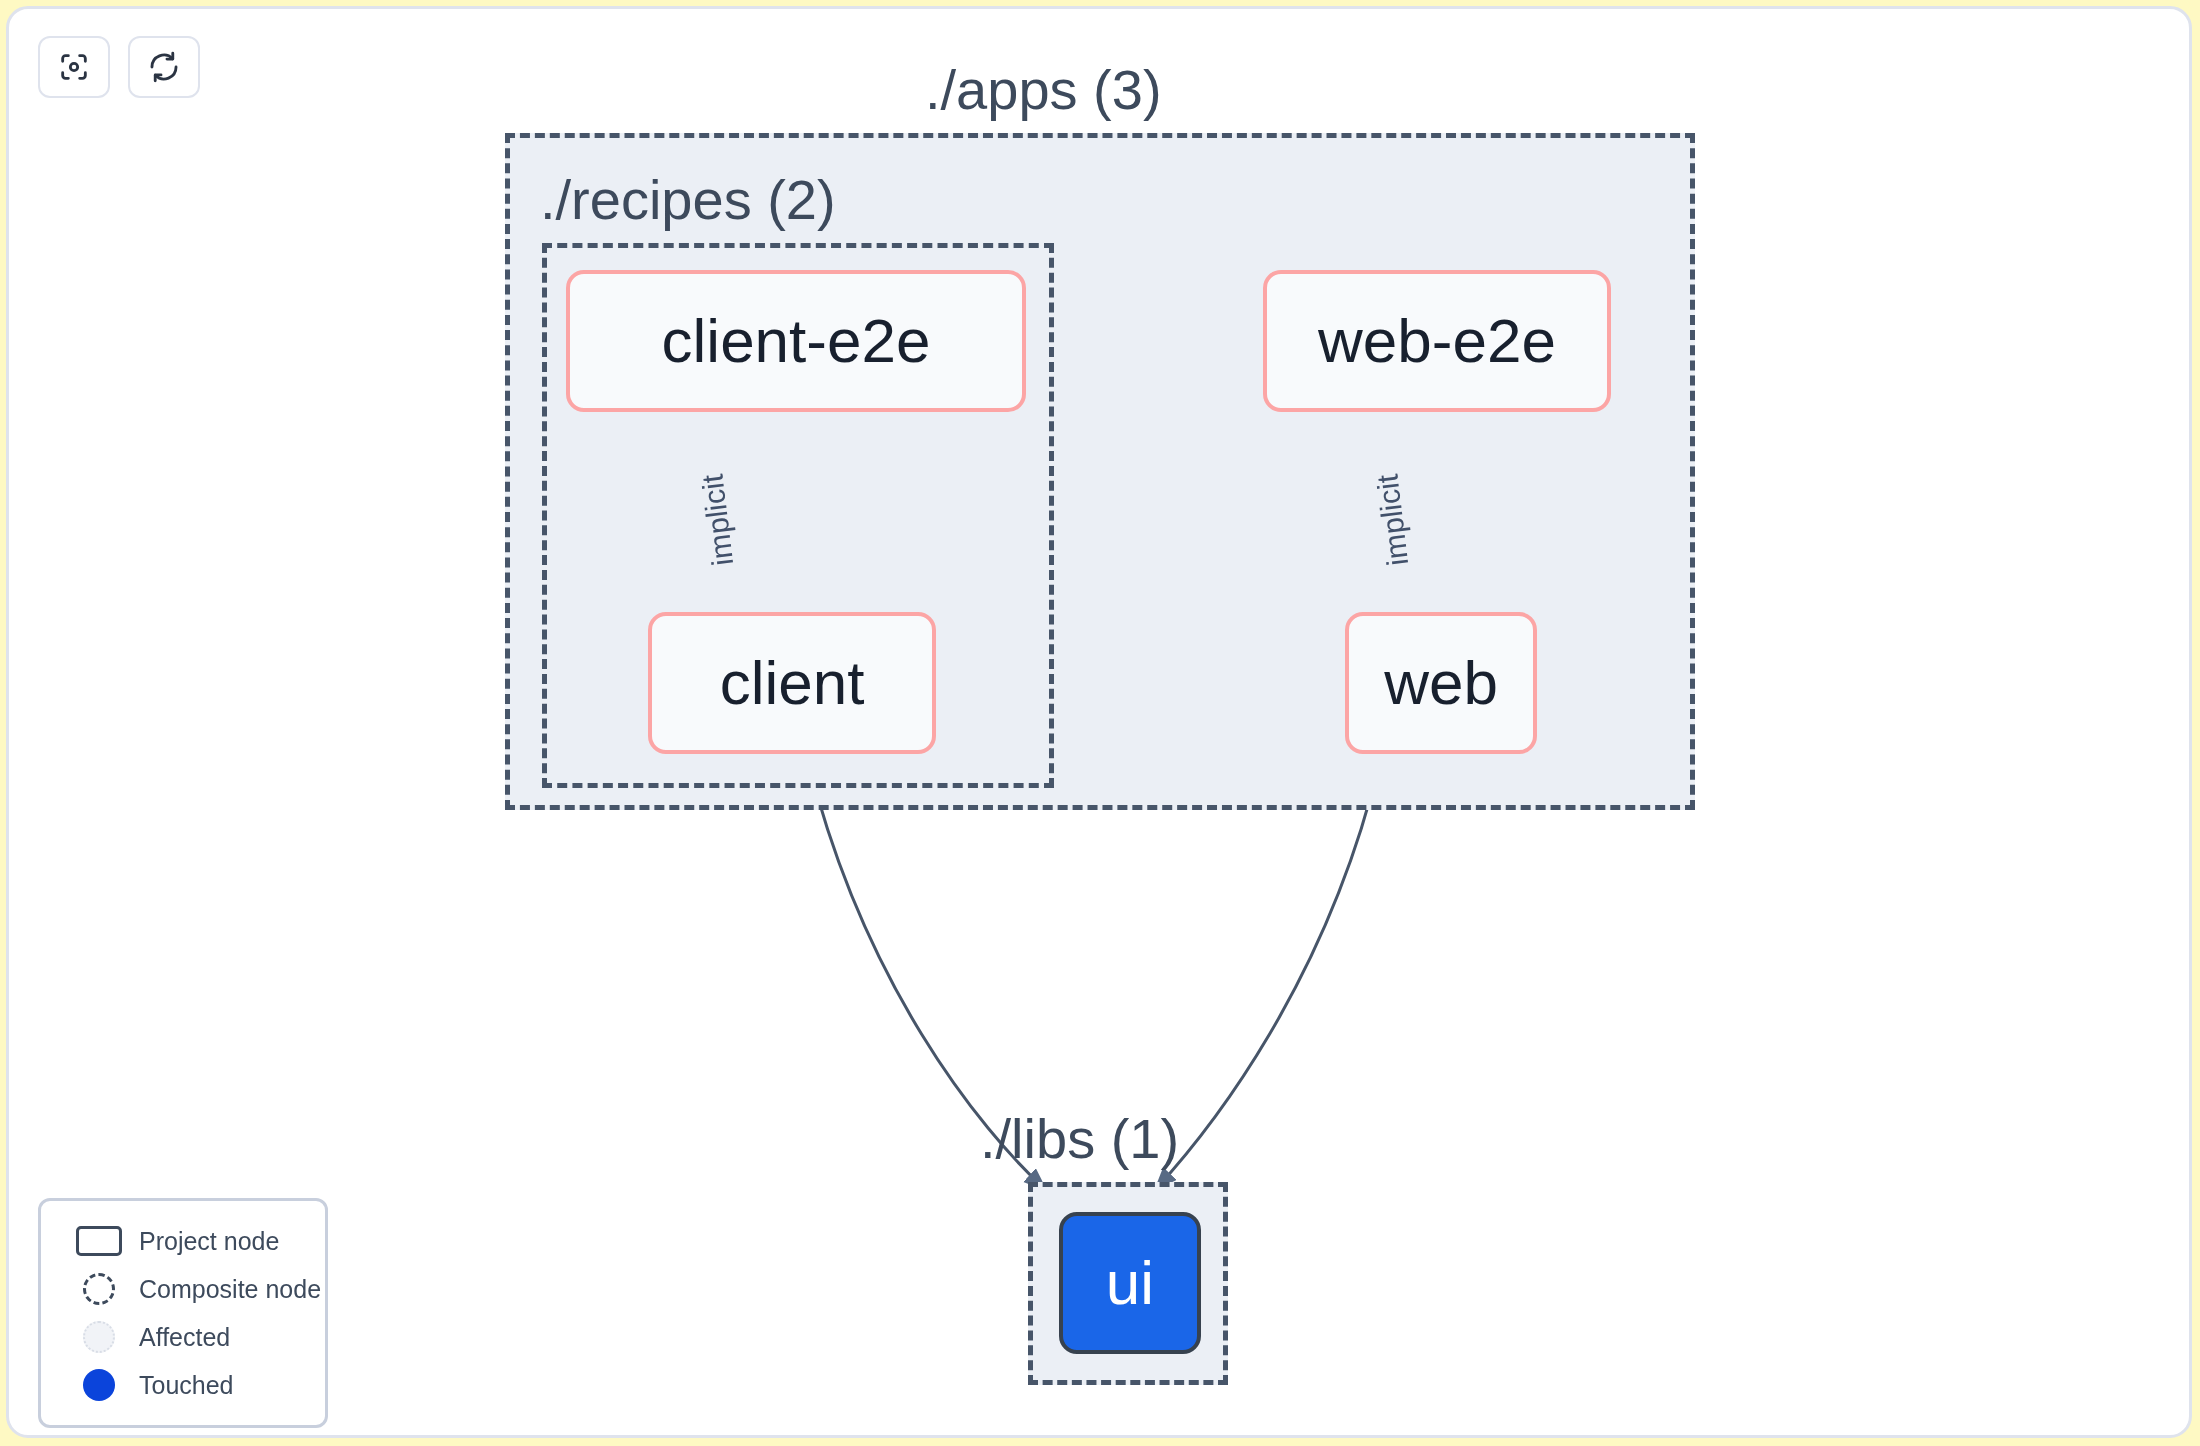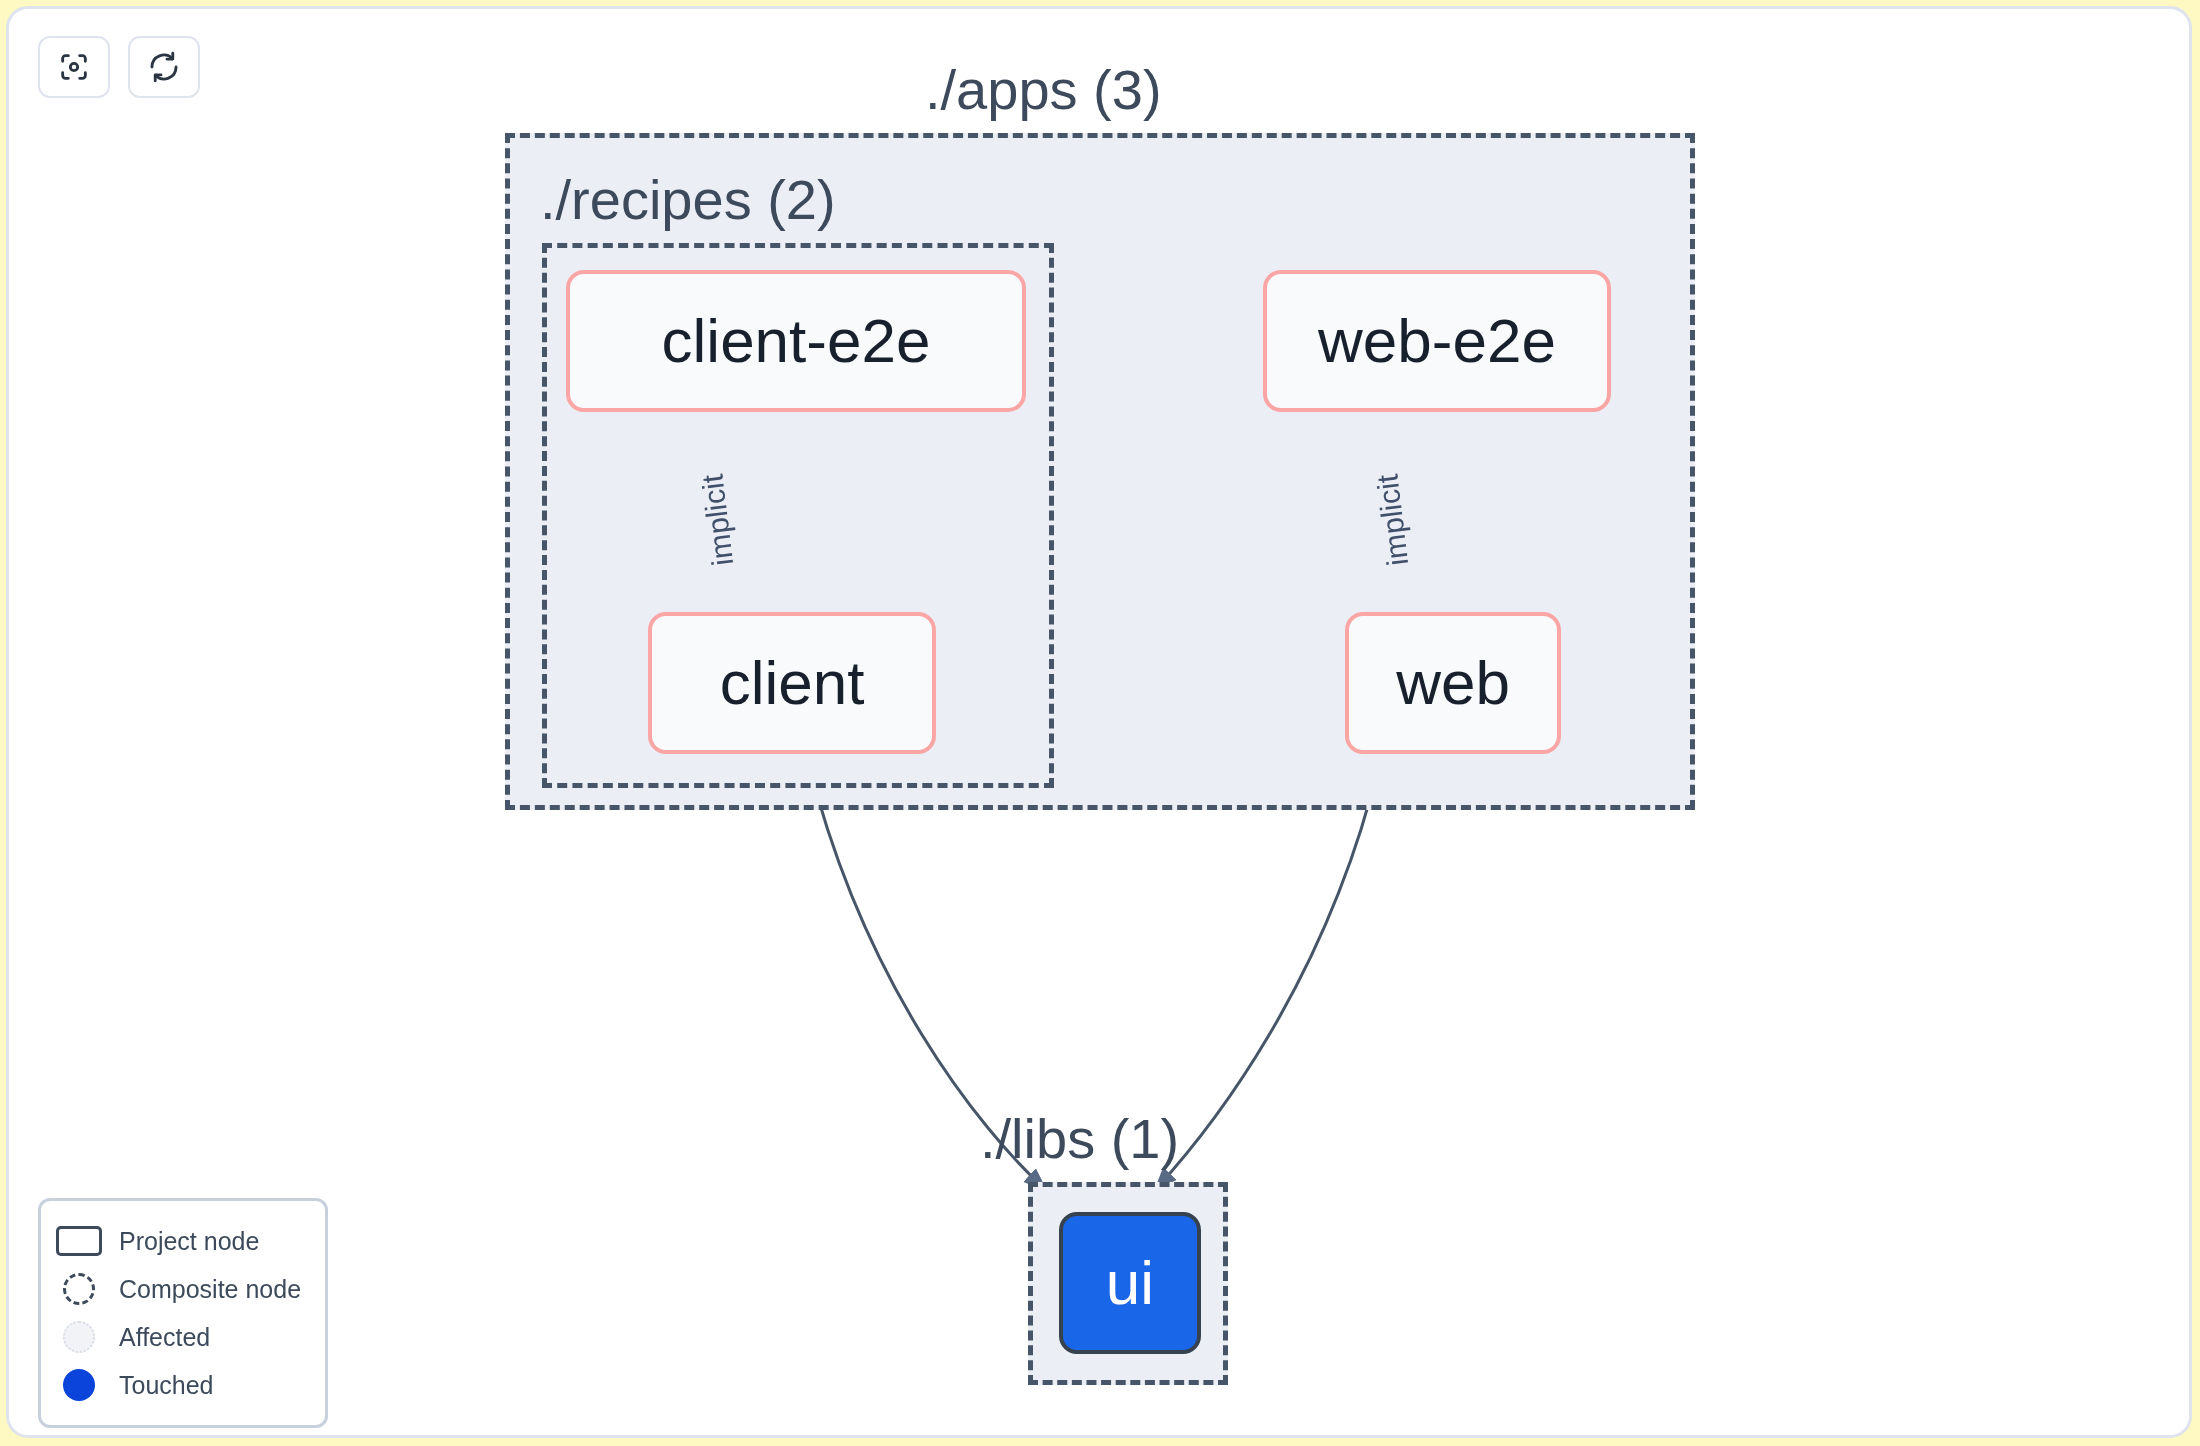--- a/index.html
+++ b/index.html
@@ -118,21 +118,21 @@
 
   
   .legend {
     position: absolute;
     left: 38px;
     top: 1198px;
     width: 290px;
     border: 3px solid #c8cfdd;
     border-radius: 12px;
     background: #ffffff;
-    padding: 16px 14px;
+    padding: 16px 34px;
     box-sizing: border-box;
     z-index: 50;
   }
   .legend-row {
     display: flex;
     align-items: center;
     height: 48px;
     gap: 16px;
   }
   .legend-swatch {
@@ -239,21 +239,21 @@
   </div>
 
   <div class="node" style="left:648px; top:612px; width:288px; height:142px;">
     <span>client</span>
   </div>
 
   <div class="node" style="left:1263px; top:270px; width:348px; height:142px;">
     <span>web-e2e</span>
   </div>
 
-  <div class="node" style="left:1345px; top:612px; width:216px; height:142px;">
+  <div class="node" style="left:1345px; top:612px; width:192px; height:142px;">
     <span>web</span>
   </div>
 
   <div class="node touched" style="left:1059px; top:1212px; width:142px; height:142px;border-radius:18px;">
     <span>ui</span>
   </div>
 
   <div class="legend">
 
     <div class="legend-row">

